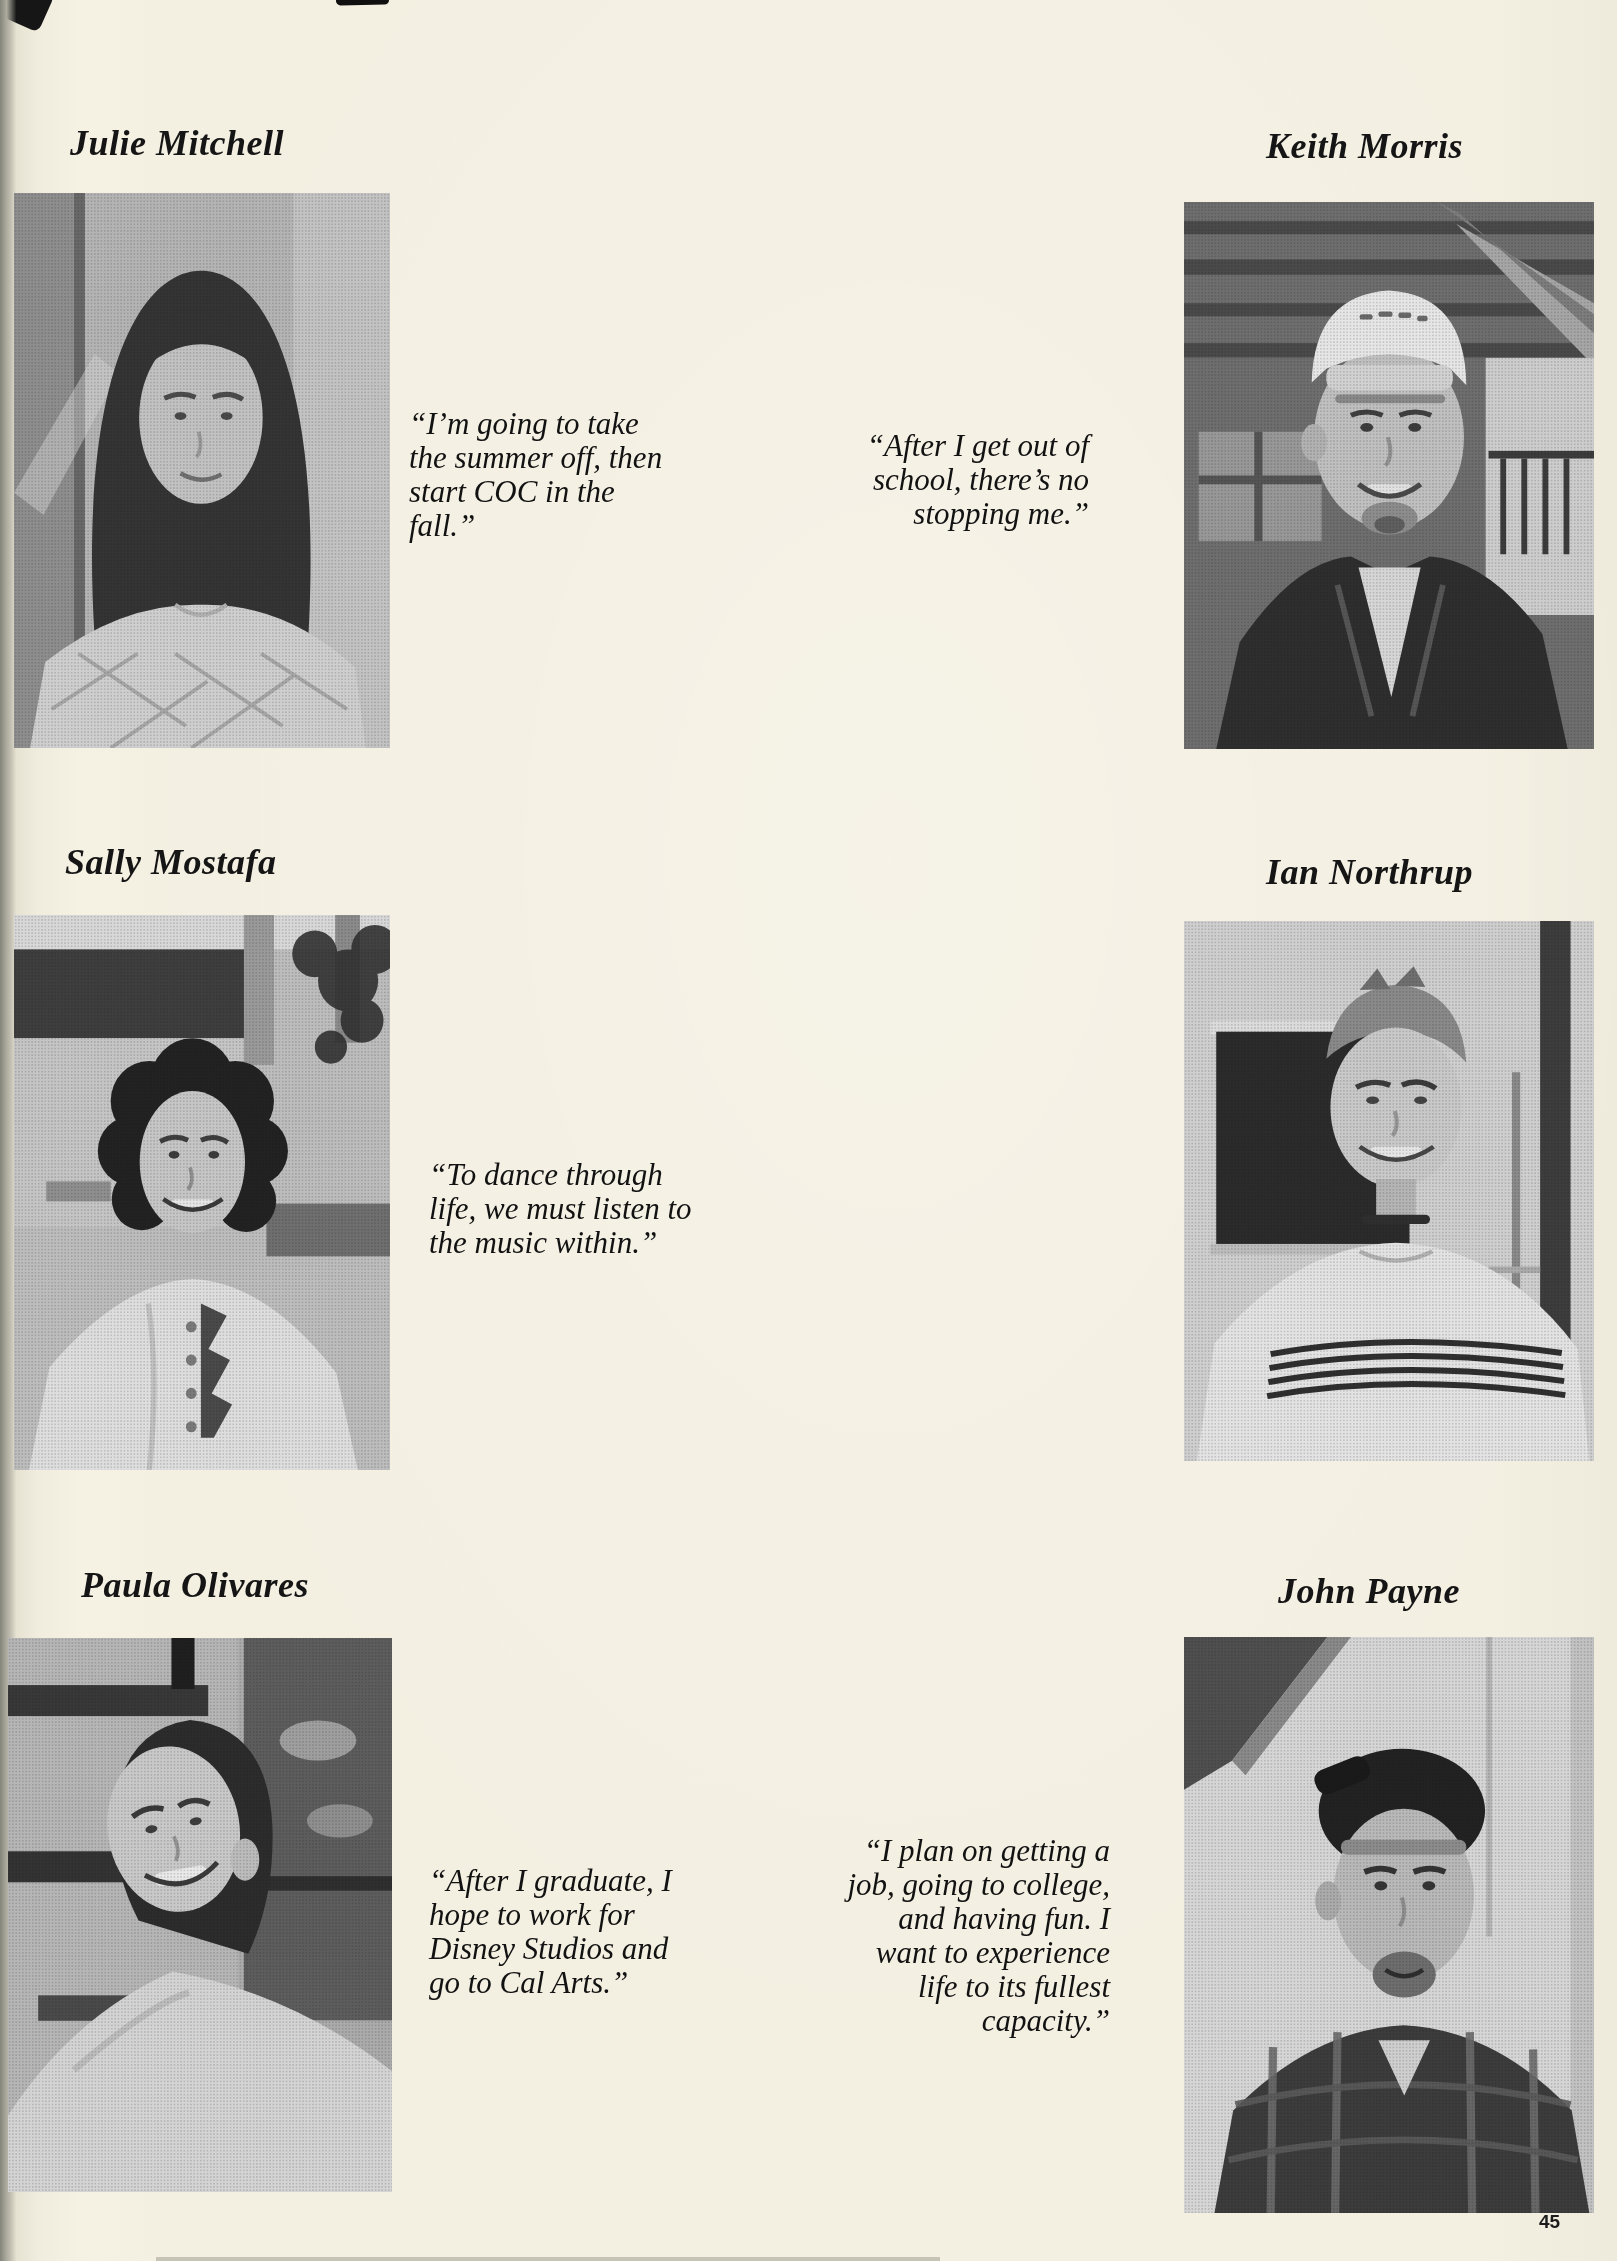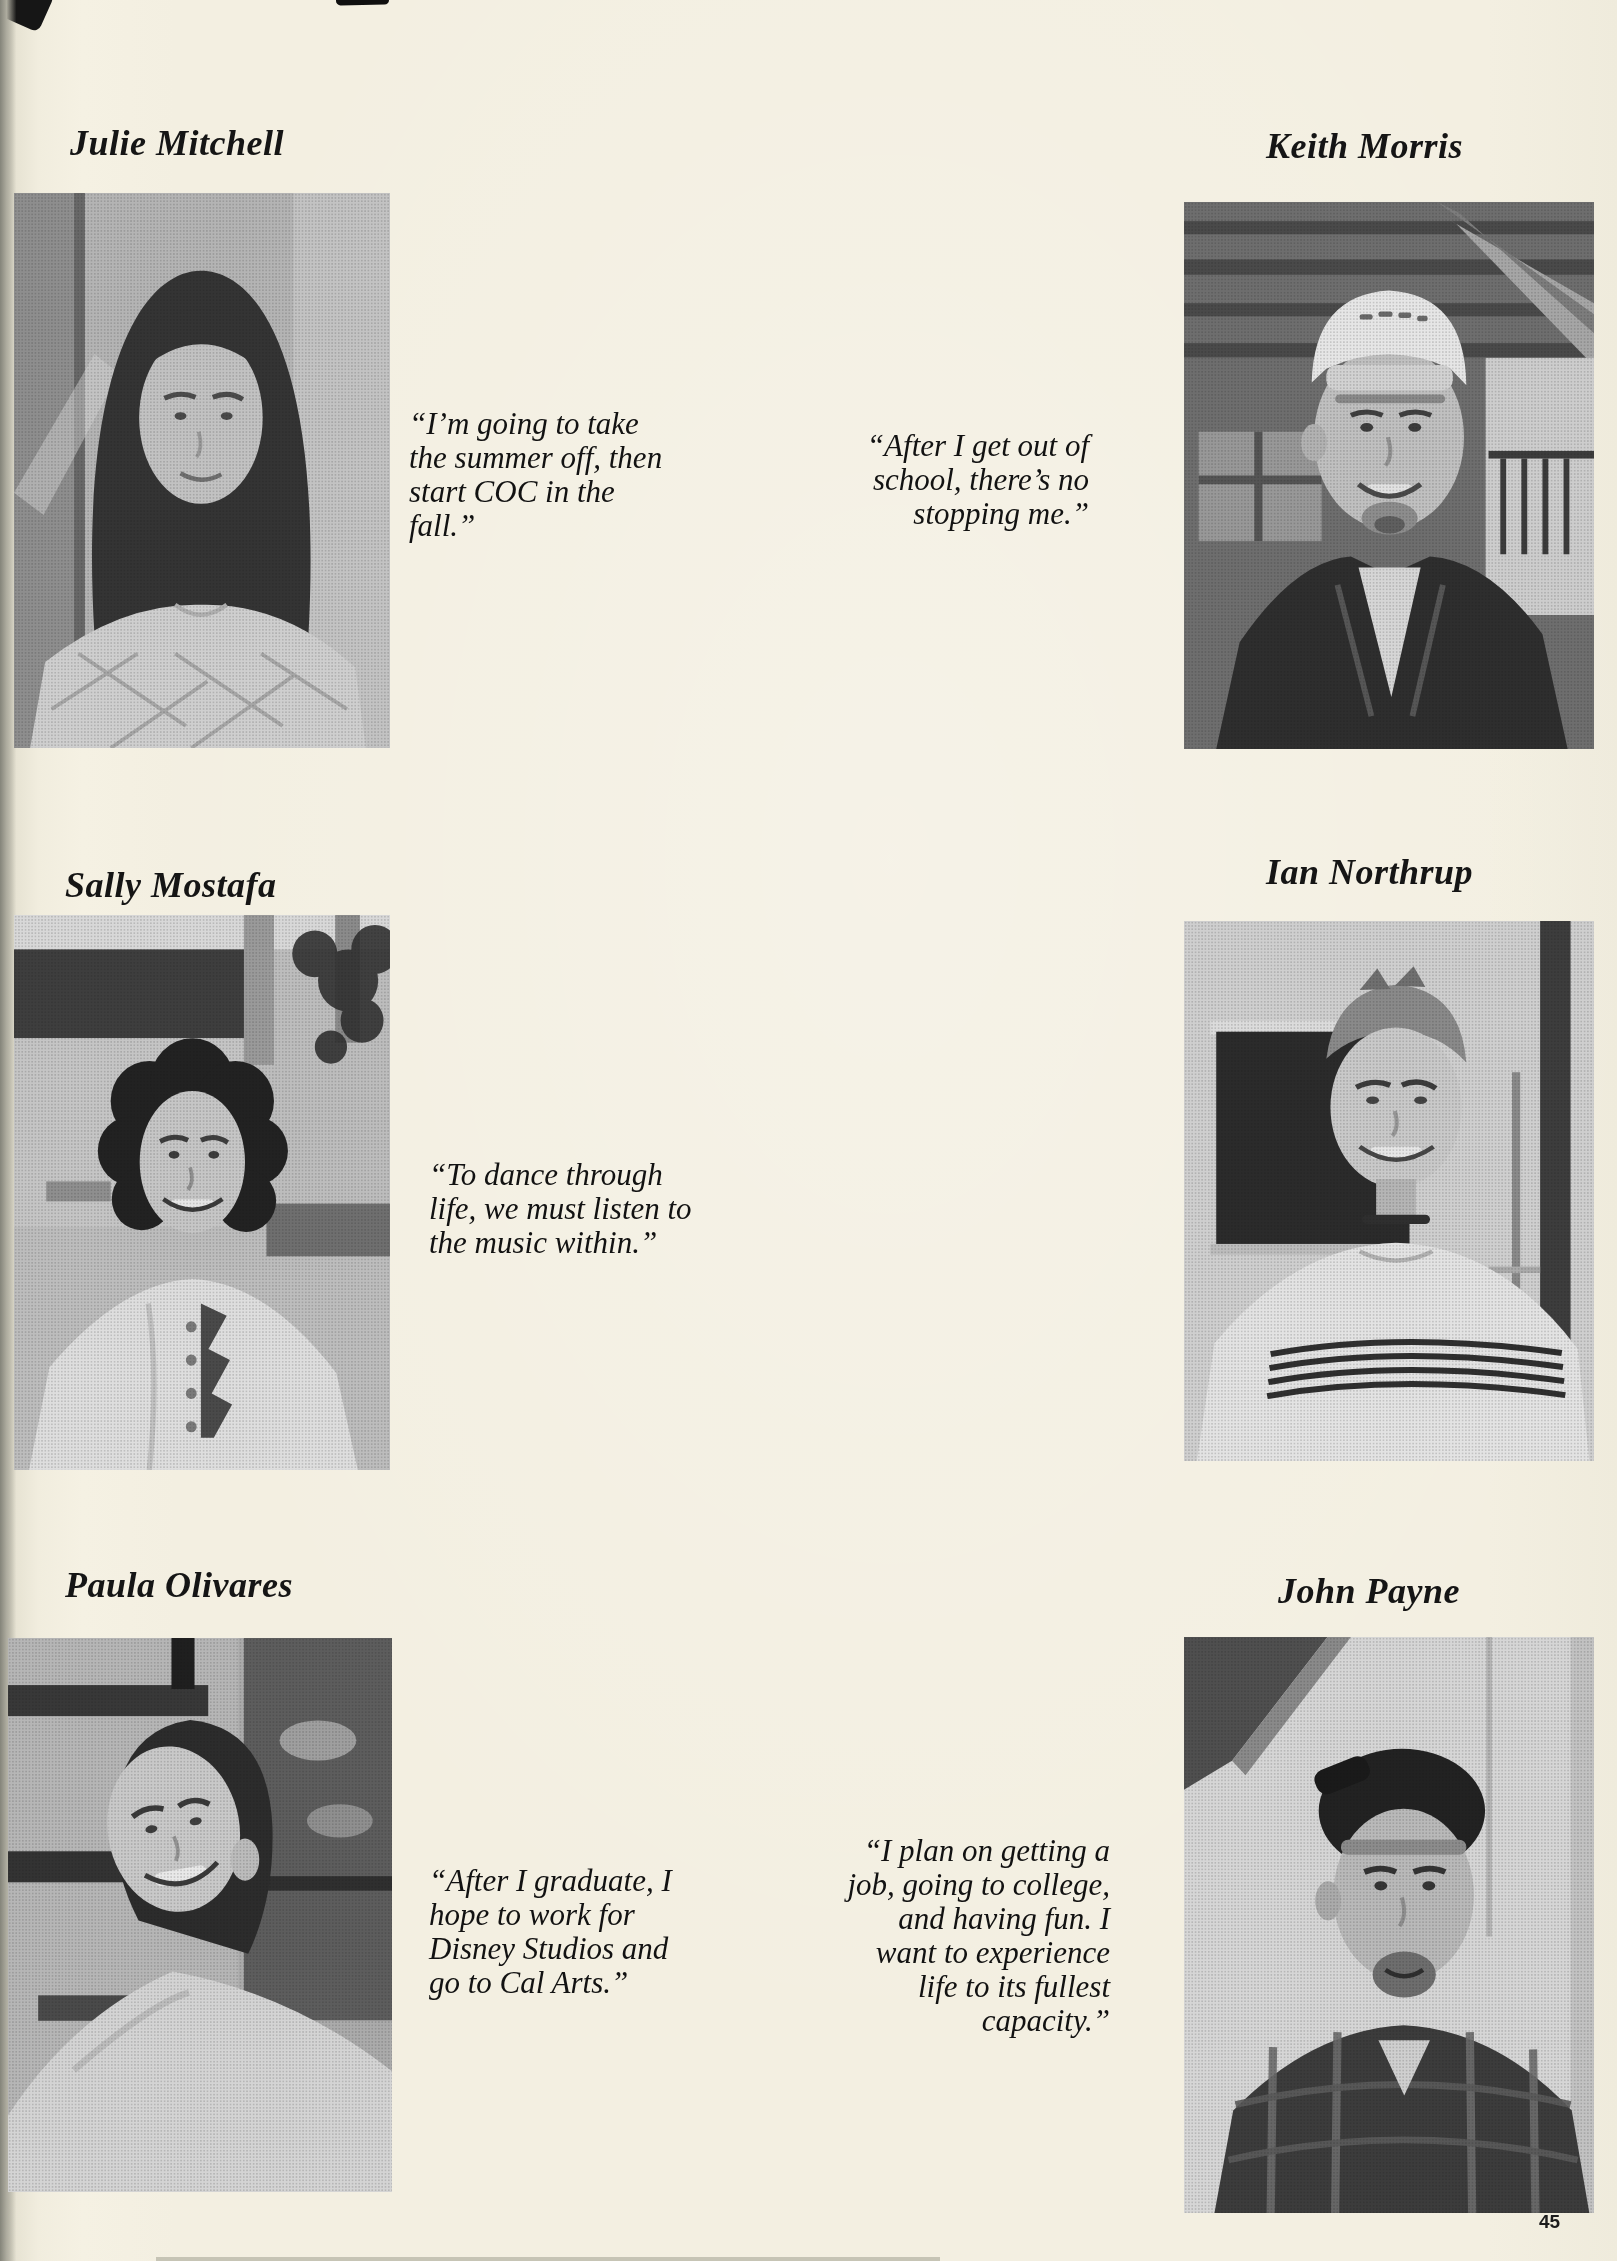--- a/index.html
+++ b/index.html
@@ -40,22 +40,22 @@
     background-image:radial-gradient(circle,rgba(15,15,15,.55) 0.6px,rgba(0,0,0,0) 0.9px);
     background-size:3.3px 3.3px;opacity:.28;
   }
   .pagenum{
     position:absolute;left:1539px;top:2212px;color:#1c1c1c;
     font-family:"Liberation Sans",sans-serif;font-weight:700;font-size:19px;line-height:1;
   }
 
   
   #name-0{left:70px;top:125px;font-style:italic;} #name-1{left:1266px;top:128px;}
-  #name-2{left:65px;top:867px;} #name-3{left:1266px;top:854px;}
-  #name-4{left:65px;top:1567px;} #name-5{left:1278px;top:1573px;}
+  #name-2{left:65px;top:844px;} #name-3{left:1266px;top:854px;}
+  #name-4{left:81px;top:1567px;} #name-5{left:1278px;top:1573px;}
 
   #photo-0{left:13.7px;top:193px;width:376px;height:555px;}
   #photo-1{left:1184px;top:202px;width:410px;height:547px;}
   #photo-2{left:13.7px;top:915px;width:376px;height:555px;}
   #photo-3{left:1184px;top:921px;width:410px;height:540px;}
   #photo-4{left:8.2px;top:1638px;width:384px;height:554px;}
   #photo-5{left:1184px;top:1637px;width:410px;height:576px;}
 
   #quote-0{left:409px;top:407px;width:299px;}
   #quote-1{left:812px;top:429px;width:277px;}

